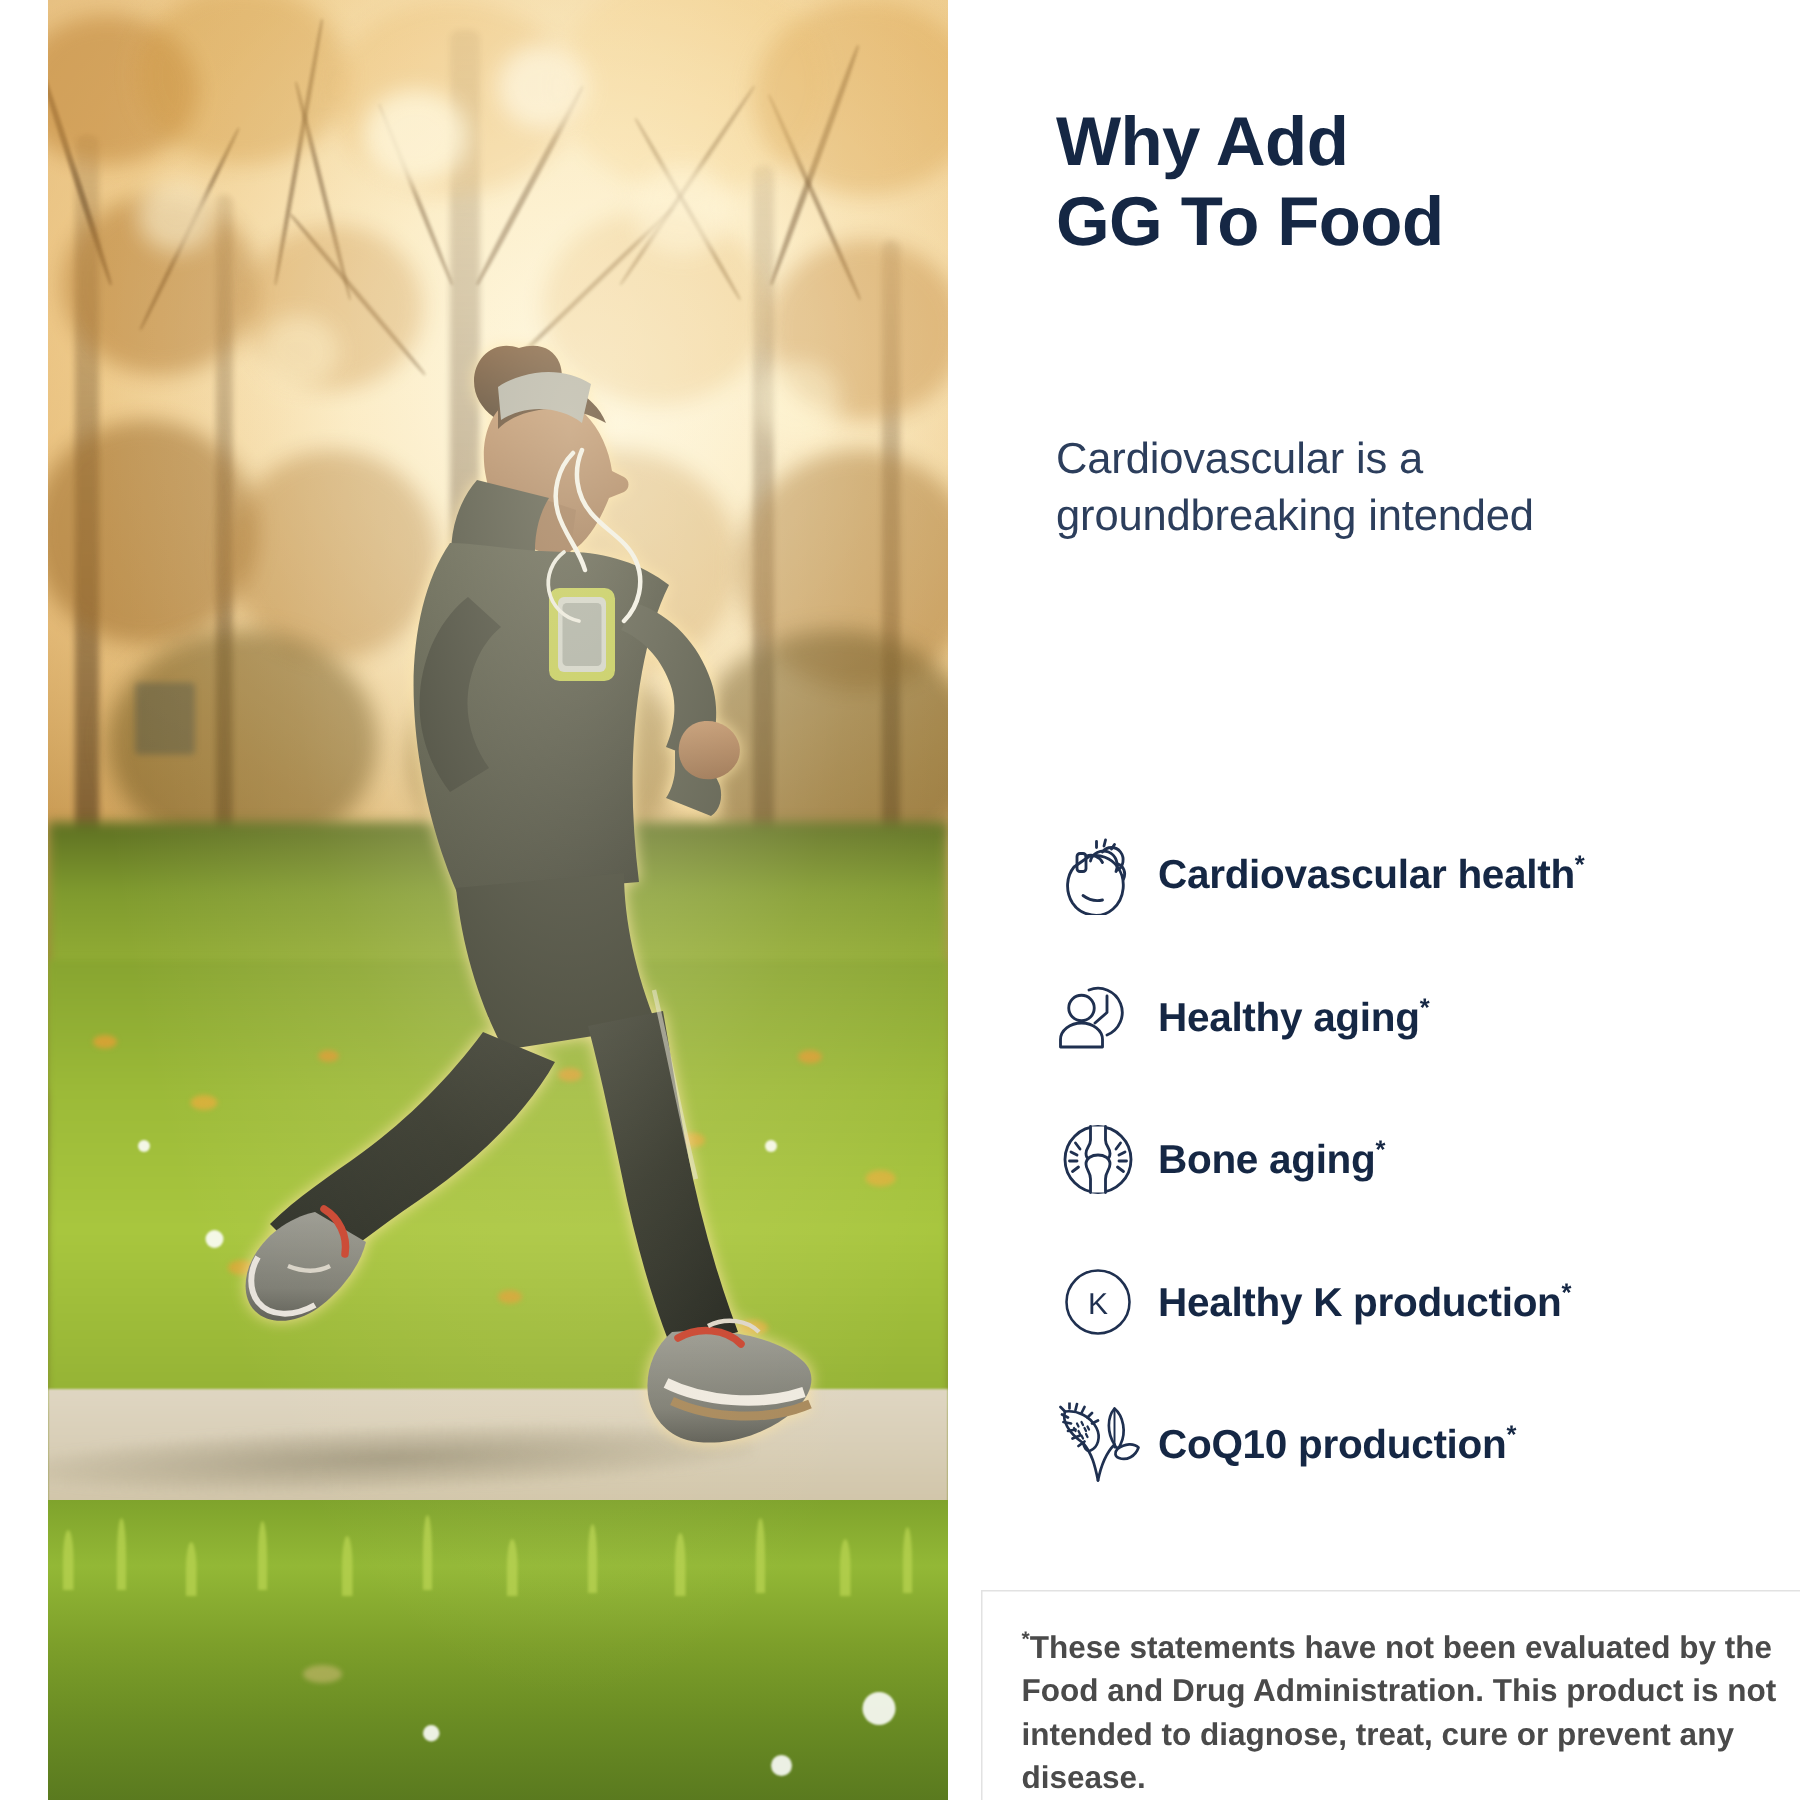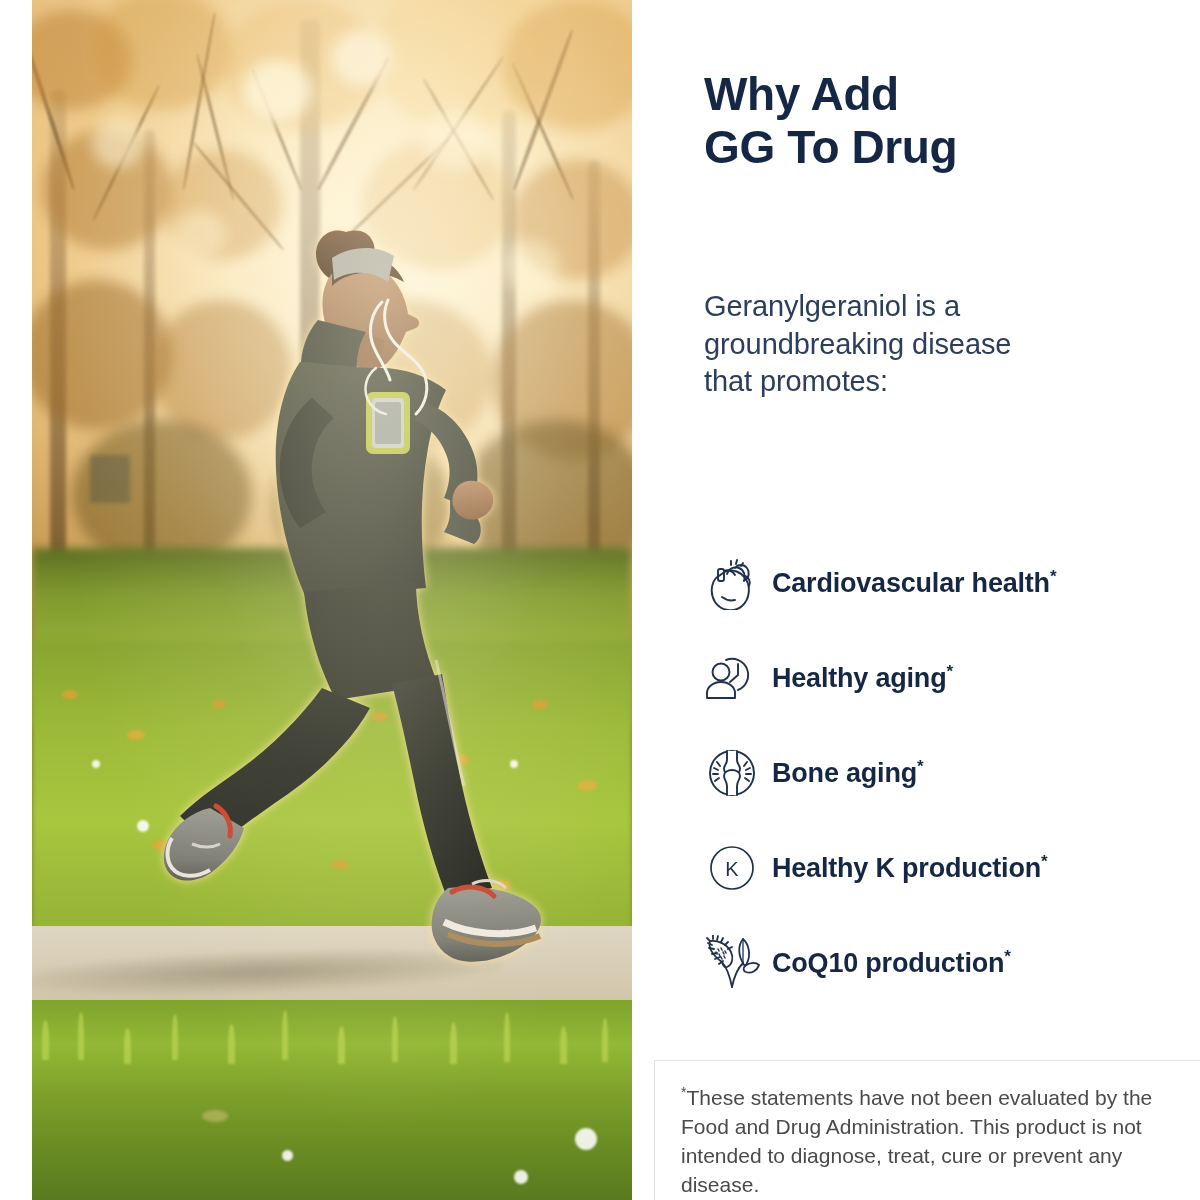--- a/index.html
+++ b/index.html
@@ -123,21 +123,21 @@
   .disclaimer {
     position:absolute; left:622px; top:1060px;
     width:560px; height:142px;
     border:1px solid #e2e2e2;
     border-right:none; border-bottom:none;
     background:#fff;
     padding:22px 26px 0 26px;
   }
   .disclaimer p {
     font-size:21px; line-height:1.38; color:#4a4a4a;
-    font-weight:400; text-indent:0;
+    font-weight:700; text-indent:0;
   }
   .disclaimer .star { vertical-align:super; font-size:14px; }
 </style>
 </head>
 <body>
 
 <div class="page">
 
   <div class="photo-panel">
     <div class="sky"></div>
@@ -322,27 +322,26 @@
       </g>
     </svg>
 
     <div class="photo-fade"></div>
   </div>
 
   <div class="content">
 
     <h1 class="headline">
       <span>Why Add</span><br>
-      <span>GG To Drug</span><br>
+      <span>GG To Food</span><br>
     </h1>
 
     <p class="subhead">
-      <span>Geranylgeraniol is a</span><br>
-      <span>groundbreaking disease</span><br>
-      <span>that promotes:</span>
+      <span>Cardiovascular is a</span><br>
+      <span>groundbreaking intended</span><br>
     </p>
 
     <div class="benefits">
 
       <div class="benefit">
         <span class="b-icon">
           <svg width="54" height="54" viewBox="0 0 54 54" fill="none" stroke="#1f3050" stroke-width="1.9" stroke-linecap="round" stroke-linejoin="round">
             <path d="M11 22 c-5 6 -6 16 -1 24 c6 9 19 11 27 4 c8 -7 9 -20 3 -28 c-4 -6 -12 -9 -19 -7 z"></path>
             <path d="M22 18 c1 -5 7 -8 12 -6 c5 2 7 8 5 13"></path>
             <path d="M30 12 c3 -4 9 -4 12 0 c3 4 2 10 -2 12"></path>

